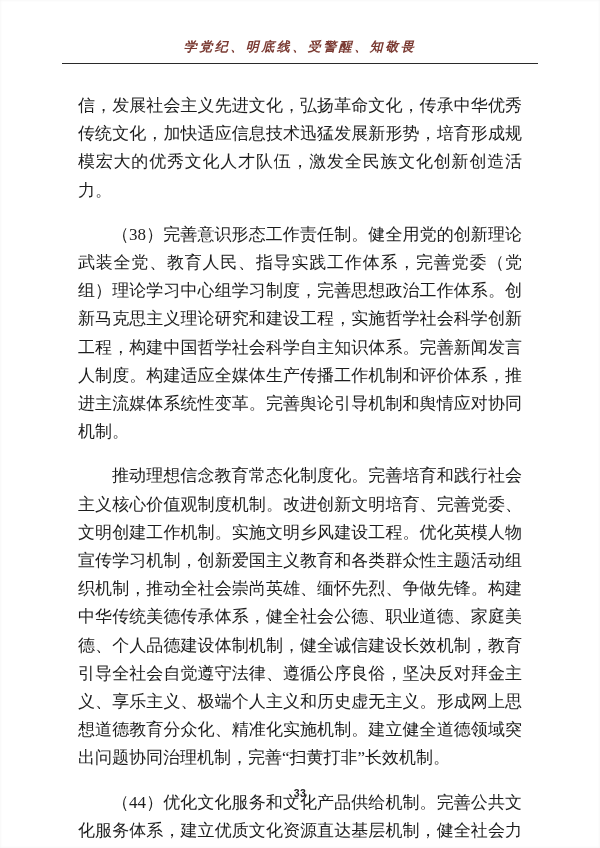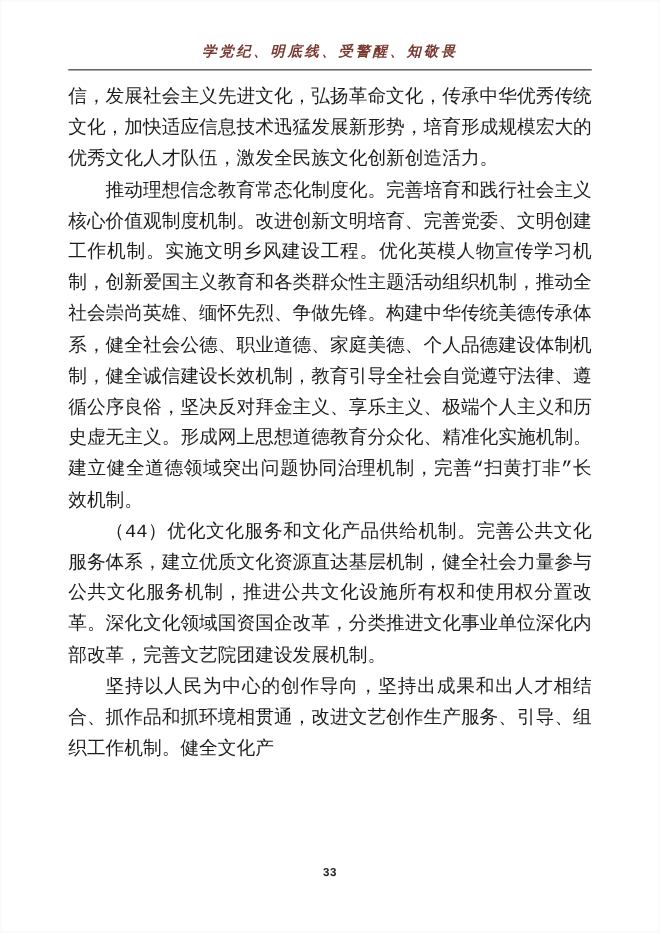--- a/index.html
+++ b/index.html
@@ -41,23 +41,22 @@
     top: 76px;
     left: 62px;
     width: 476px;
     font-size: 17px;
     line-height: 28.2px;
     color: #1d1d1d;
     text-align: justify;
     text-justify: inter-ideograph;
   }
   .body-text p {
-    margin: 0;
+    margin: 16px;
     padding: 0;
-    font-family: Liberation Mono, monospace;
   }
   .body-text p.indent {
     text-indent: 2em;
   }
   .footer {
     position: absolute;
     top: 783px;
     left: 0;
     width: 100%;
     text-align: center;
@@ -74,20 +73,21 @@
 <body>
 
 <div class="page">
 
   <div class="header-title">学党纪、明底线、受警醒、知敬畏</div>
 
   <div class="header-rule"></div>
 
   <div class="body-text" id="paragraph-container">
       <p class="">信，发展社会主义先进文化，弘扬革命文化，传承中华优秀传统文化，加快适应信息技术迅猛发展新形势，培育形成规模宏大的优秀文化人才队伍，激发全民族文化创新创造活力。</p>
+      <p class="indent">（38）完善意识形态工作责任制。健全用党的创新理论武装全党、教育人民、指导实践工作体系，完善党委（党组）理论学习中心组学习制度，完善思想政治工作体系。创新马克思主义理论研究和建设工程，实施哲学社会科学创新工程，构建中国哲学社会科学自主知识体系。完善新闻发言人制度。构建适应全媒体生产传播工作机制和评价体系，推进主流媒体系统性变革。完善舆论引导机制和舆情应对协同机制。</p>
       <p class="indent">推动理想信念教育常态化制度化。完善培育和践行社会主义核心价值观制度机制。改进创新文明培育、完善党委、文明创建工作机制。实施文明乡风建设工程。优化英模人物宣传学习机制，创新爱国主义教育和各类群众性主题活动组织机制，推动全社会崇尚英雄、缅怀先烈、争做先锋。构建中华传统美德传承体系，健全社会公德、职业道德、家庭美德、个人品德建设体制机制，健全诚信建设长效机制，教育引导全社会自觉遵守法律、遵循公序良俗，坚决反对拜金主义、享乐主义、极端个人主义和历史虚无主义。形成网上思想道德教育分众化、精准化实施机制。建立健全道德领域突出问题协同治理机制，完善“扫黄打非”长效机制。</p>
       <p class="indent">（44）优化文化服务和文化产品供给机制。完善公共文化服务体系，建立优质文化资源直达基层机制，健全社会力量参与公共文化服务机制，推进公共文化设施所有权和使用权分置改革。深化文化领域国资国企改革，分类推进文化事业单位深化内部改革，完善文艺院团建设发展机制。</p>
       <p class="indent">坚持以人民为中心的创作导向，坚持出成果和出人才相结合、抓作品和抓环境相贯通，改进文艺创作生产服务、引导、组织工作机制。健全文化产</p>
     </div>
 
   <div class="footer">
     <span class="page-number">33</span>
   </div>
 
 </div>

